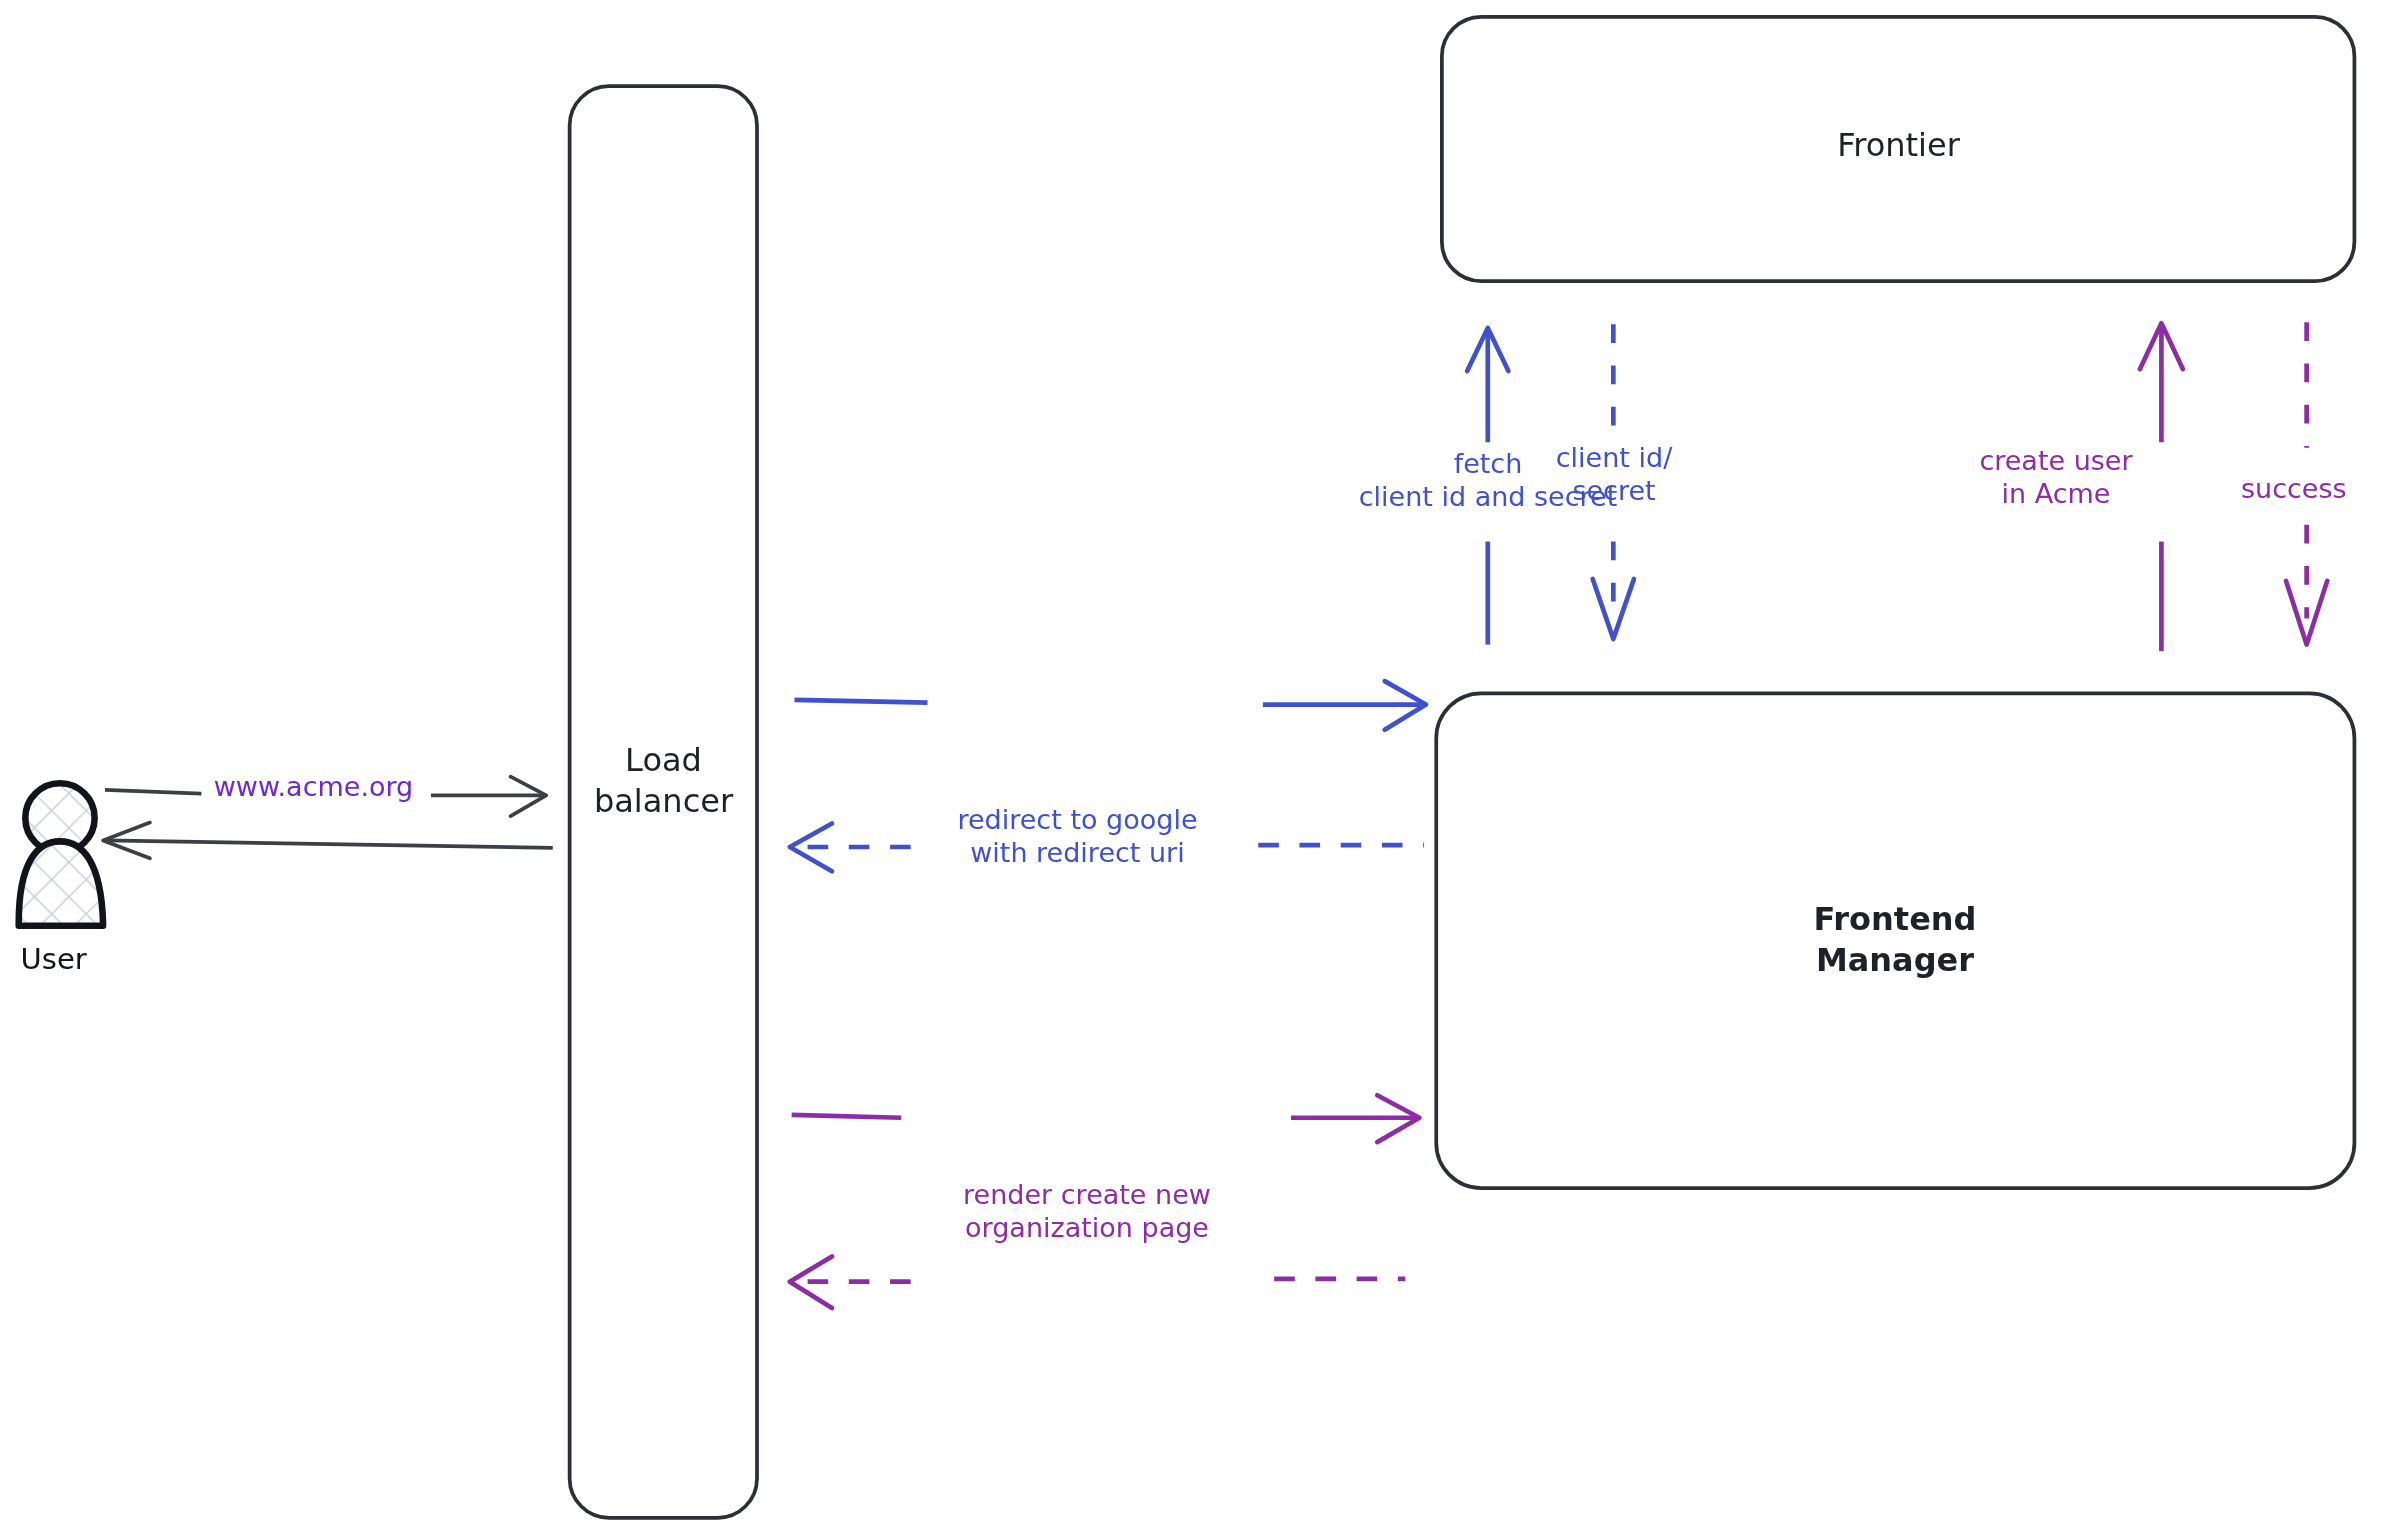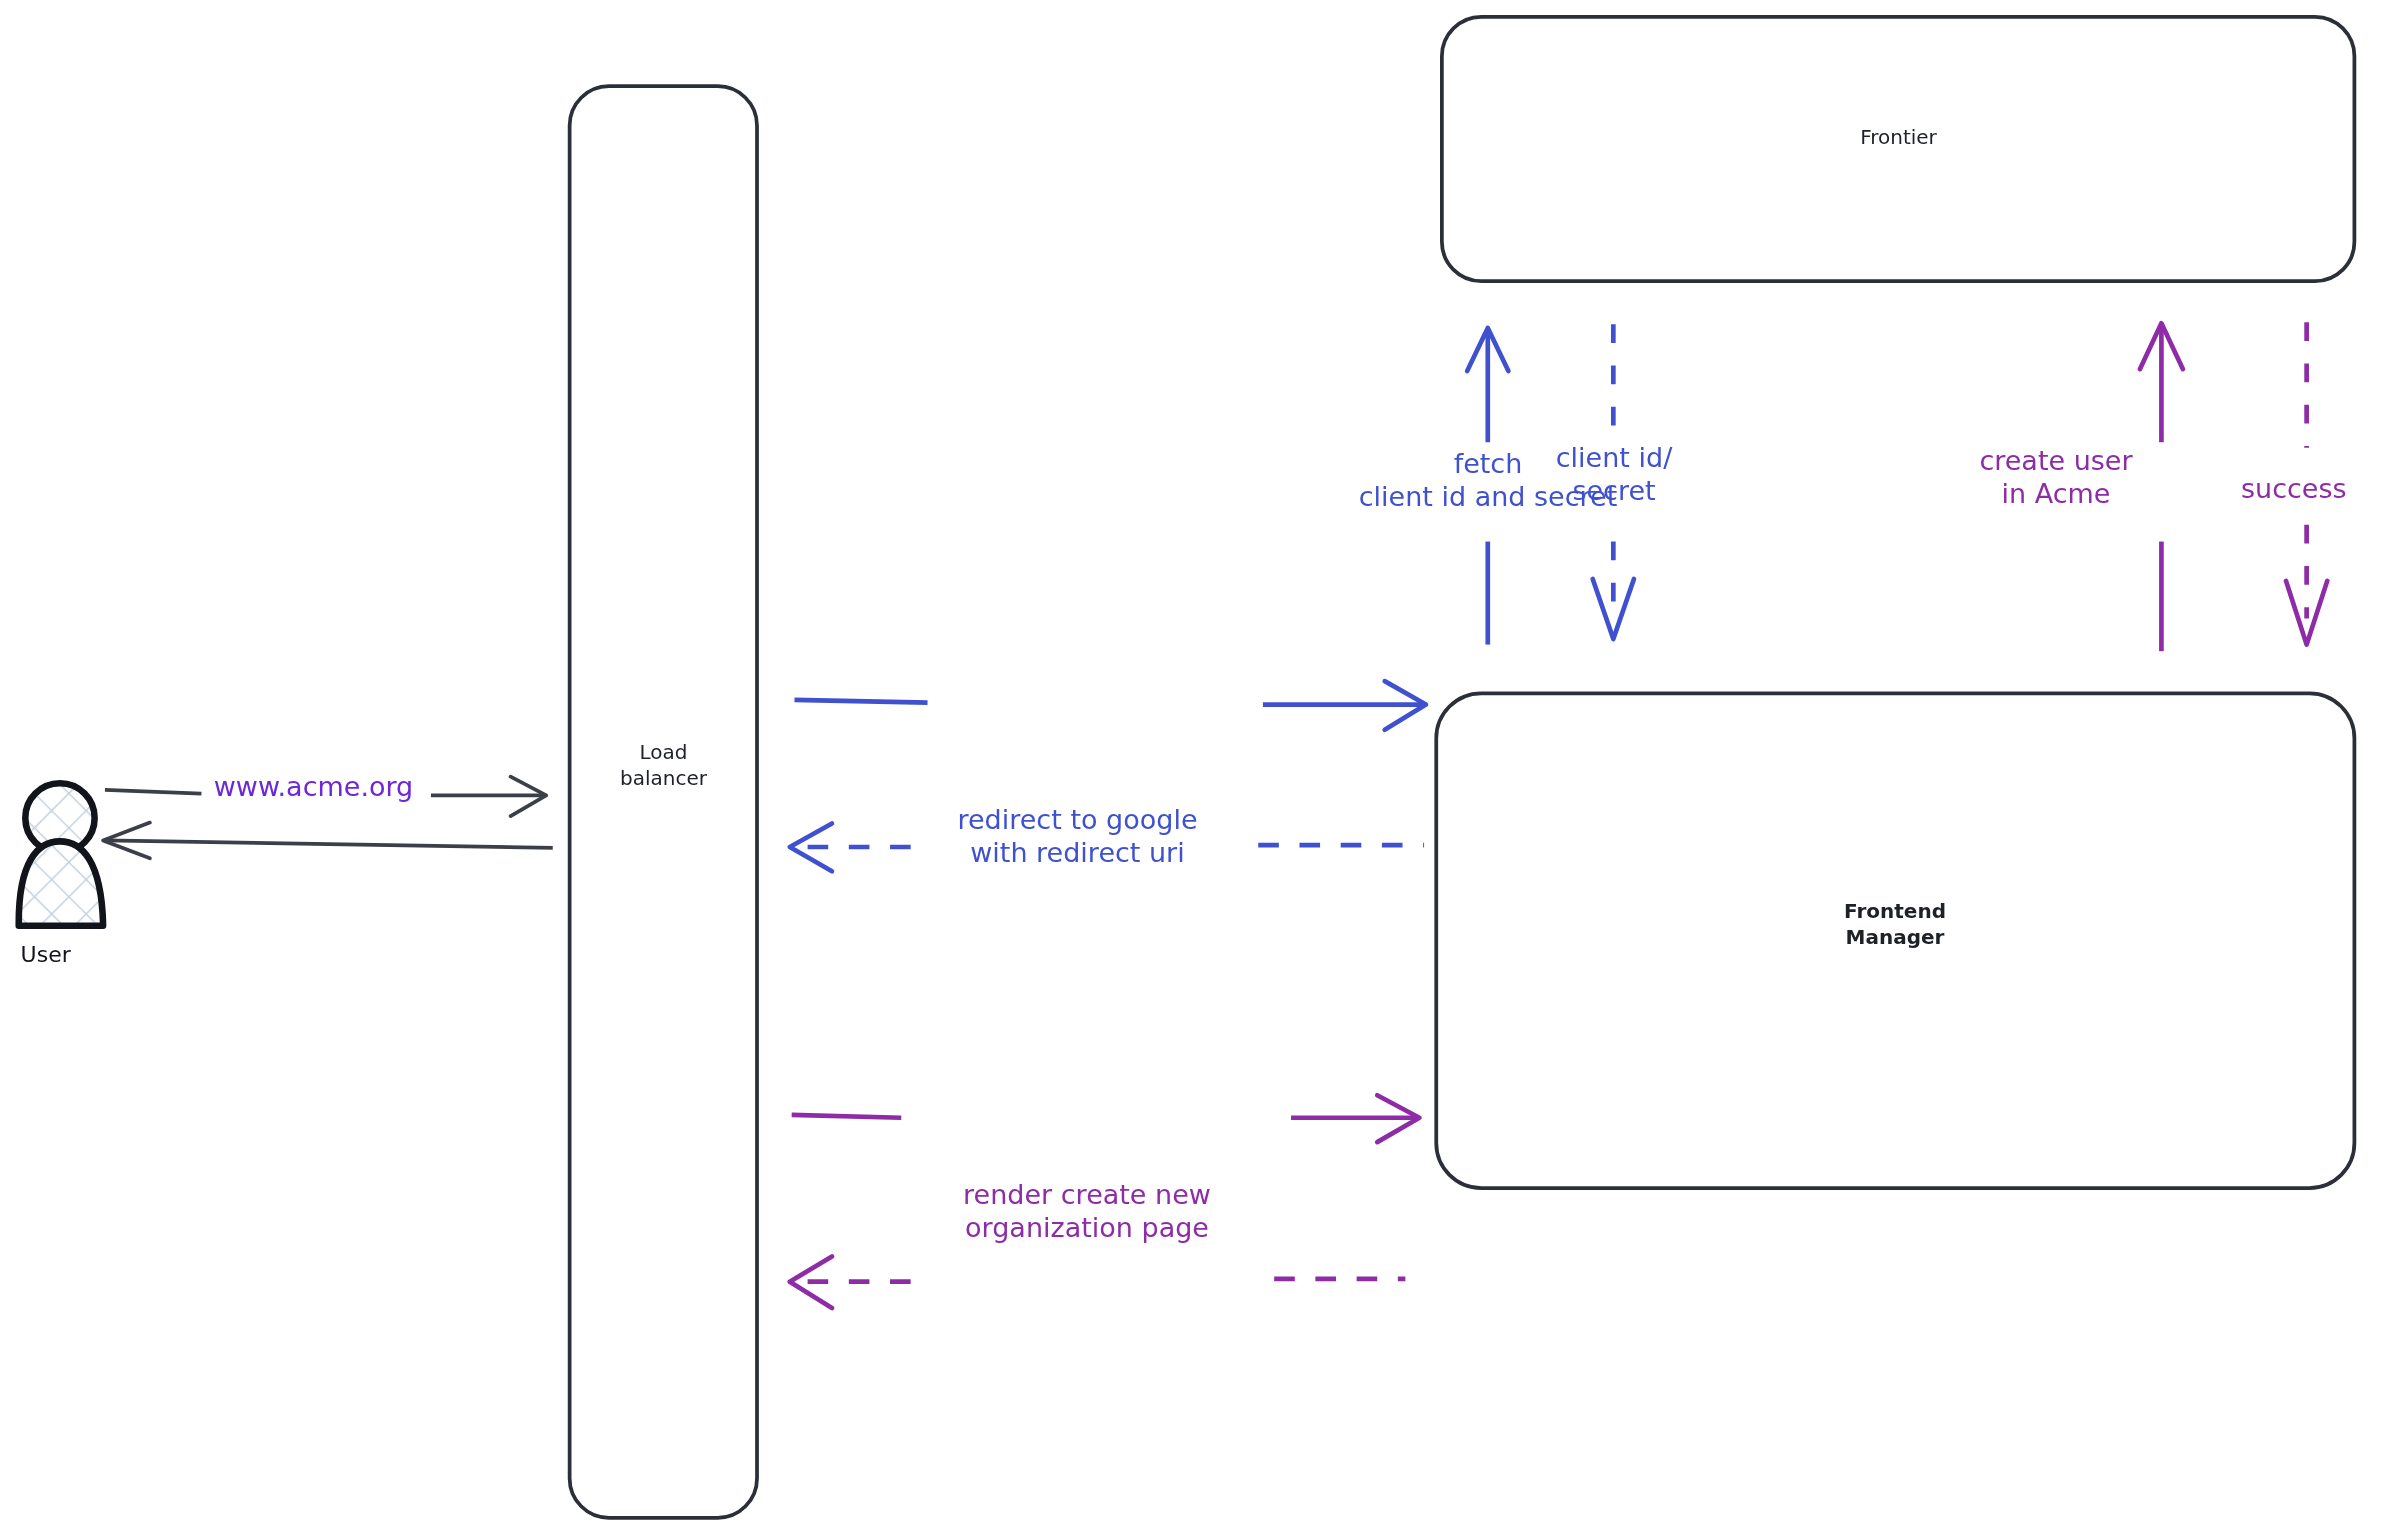--- a/index.html
+++ b/index.html
@@ -21,41 +21,41 @@
     top: 0;
     width: 2405px;
     height: 1530px;
     overflow: visible;
   }
   .node-label {
     position: absolute;
     text-align: center;
     color: #1e2228;
     font-family: "DejaVu Sans", sans-serif;
-    font-size: 20px;
+    font-size: 32px;
     line-height: 1.28;
     white-space: pre-line;
     pointer-events: none;
   }
   .edge-label {
     position: absolute;
     text-align: center;
     font-family: "DejaVu Sans", sans-serif;
     font-size: 27px;
     line-height: 1.22;
     white-space: pre-line;
   }
   .edge-label.blue { color: #3f51cf; }
   .edge-label.purple { color: #8d2ca6; }
   .edge-label.dark { color: #6d28d9; }
   .user-caption {
     position: absolute;
     color: #11141a;
     font-family: "DejaVu Sans", sans-serif;
-    font-size: 22px;
+    font-size: 29px;
   }
 </style>
 </head>
 <body>
 
 <div id="canvas">
 
   <svg class="layer" viewBox="0 0 2567 1633">
     <defs>
       <pattern id="hatch" width="26" height="26" patternTransform="rotate(45)" patternUnits="userSpaceOnUse">

